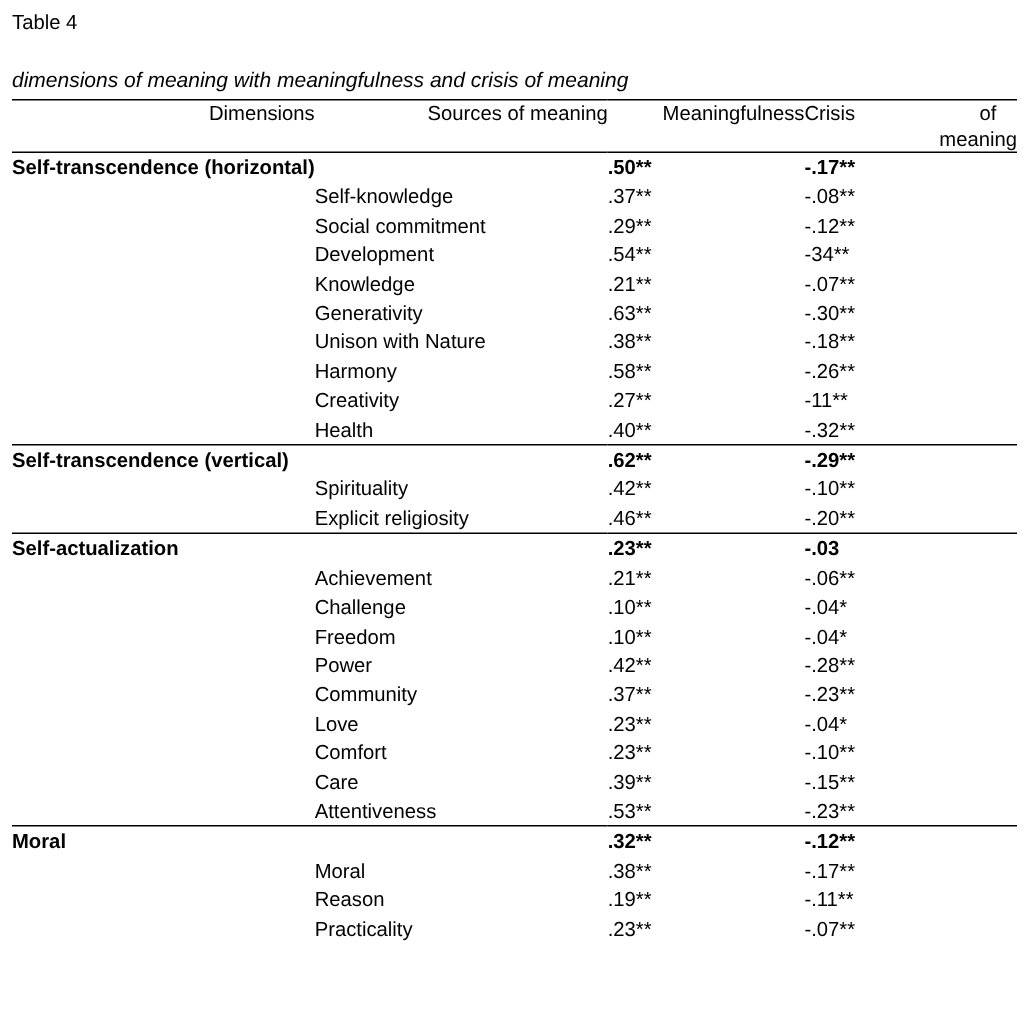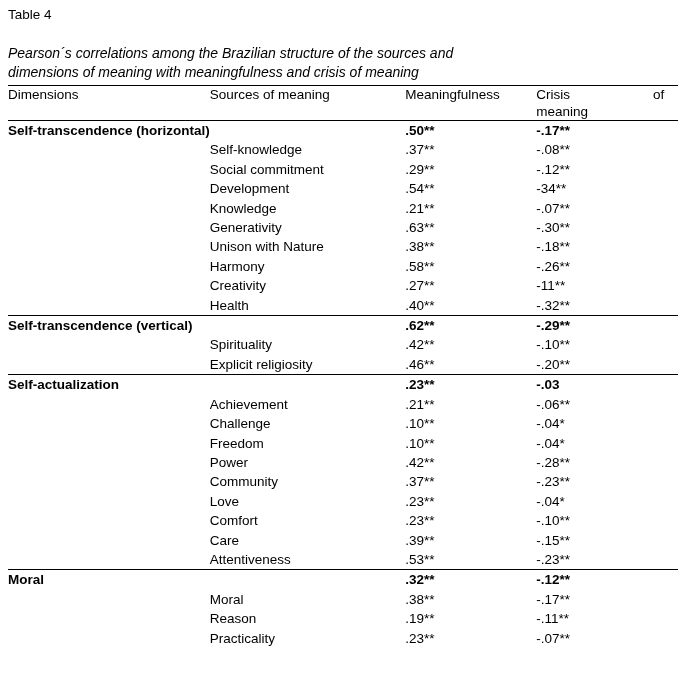--- a/index.html
+++ b/index.html
@@ -55,23 +55,24 @@
   .col-crisis { width: 145px; }
 
   .rule-top td {
     border-top: 1.6px solid #000;
   }
   .hdr td {
     font-size: 13.5px;
     line-height: 17px;
     padding-top: 3px;
     padding-bottom: 3px;
+    text-align: right;
   }
   .hdr .center {
-    text-align: left;
+    text-align: right;
   }
   .crisis-head {
     display: flex;
     justify-content: space-between;
     width: 128px;
   }
   tr.data td {
     line-height: 19.4px;
     height: 19.4px;
     font-size: 13.5px;
@@ -94,32 +95,20 @@
   }
 </style>
 </head>
 <body>
 
 <div class="page">
 
   <div class="table-number">Table 4</div>
 
   <div class="table-caption">
-    <span class="line justify-line">
-      <span>Pearson´s</span>
-      <span>correlations</span>
-      <span>among</span>
-      <span>the</span>
-      <span>Brazilian</span>
-      <span>structure</span>
-      <span>of</span>
-      <span>the</span>
-      <span>sources</span>
-      <span>and</span>
-    </span>
     <span class="line">dimensions of meaning with meaningfulness and crisis of meaning</span>
   </div>
 
   <table class="corr">
     <colgroup>
       <col class="col-dim">
       <col class="col-src">
       <col class="col-mean">
       <col class="col-crisis">
     </colgroup>

